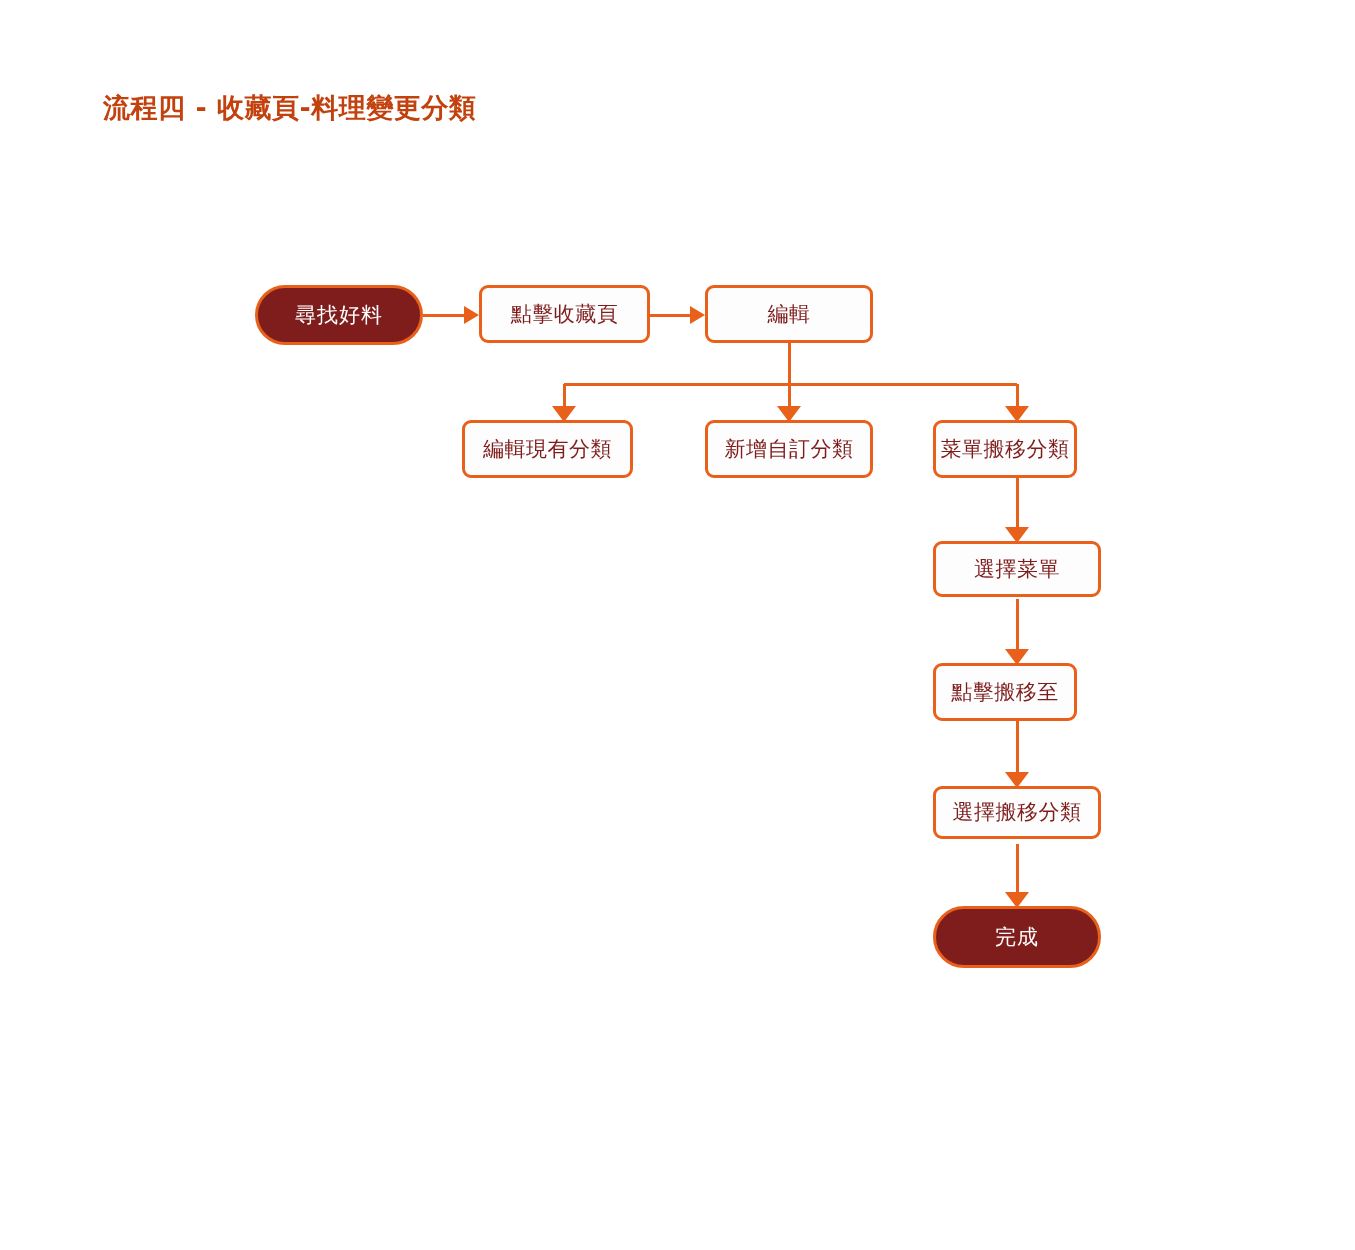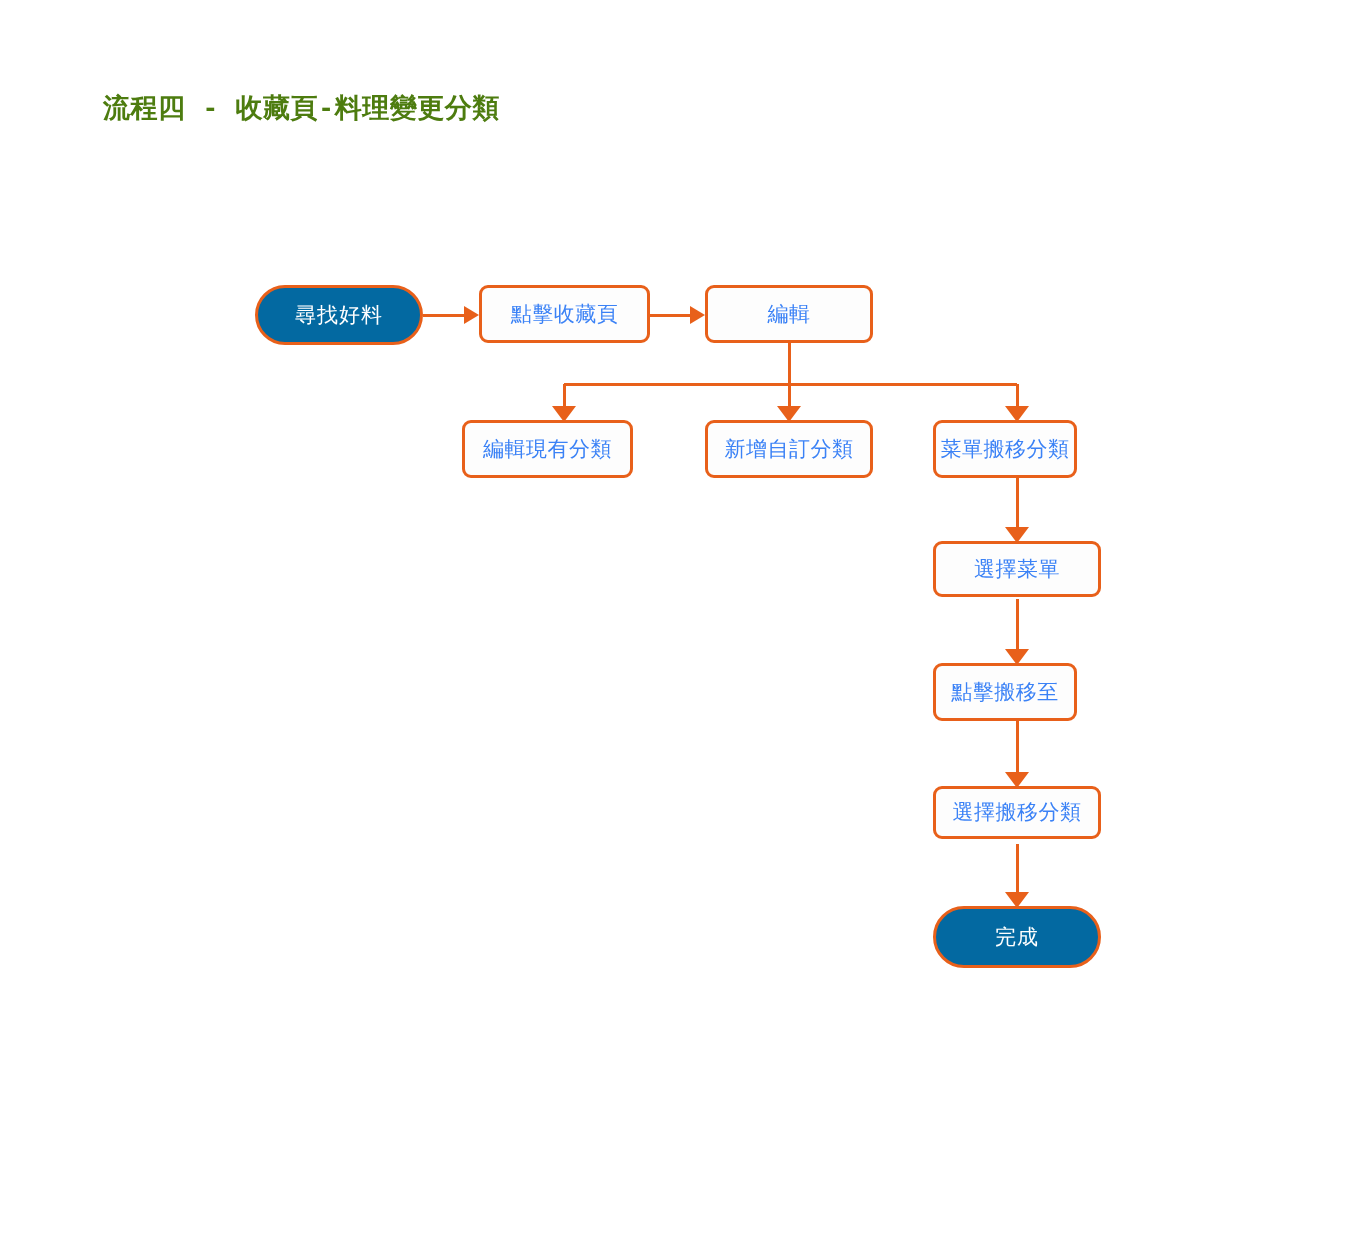--- a/index.html
+++ b/index.html
@@ -15,55 +15,54 @@
     overflow: hidden;
     font-family: "DejaVu Sans", "Liberation Sans", sans-serif;
     -webkit-font-smoothing: antialiased;
   }
   #page-title {
     position: absolute;
     left: 103px;
     top: 72px;
     font-size: 27px;
     font-weight: bold;
-    color: #4d7c0f;
+    color: #c2410c;
     letter-spacing: 0.5px;
     white-space: nowrap;
-    font-family: Liberation Mono, monospace;
   }
   #flow-canvas {
     position: absolute;
     left: 0;
     top: 0;
     width: 1355px;
     height: 1250px;
   }
   .node-box {
     position: absolute;
     box-sizing: border-box;
     display: flex;
     align-items: center;
     justify-content: center;
     background: #fdfdfd;
     border: 3px solid #e8601a;
     border-radius: 9px;
-    color: #3b82f6;
+    color: #7f1d1d;
     font-size: 21px;
     line-height: 1;
     letter-spacing: 0.5px;
     white-space: nowrap;
     text-align: right;
   }
   .node-pill {
     position: absolute;
     box-sizing: border-box;
     display: flex;
     align-items: center;
     justify-content: center;
-    background: #0369a1;
+    background: #7f1d1d;
     border: 3px solid #e8601a;
     border-radius: 32px;
     color: #ffffff;
     font-size: 21px;
     line-height: 1;
     letter-spacing: 1px;
     white-space: nowrap;
   }
   .node-label {
     display: block;

